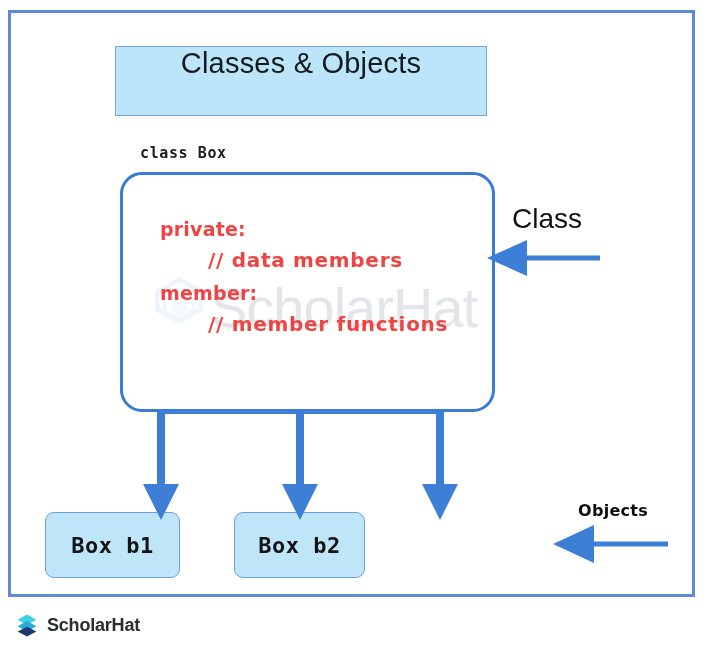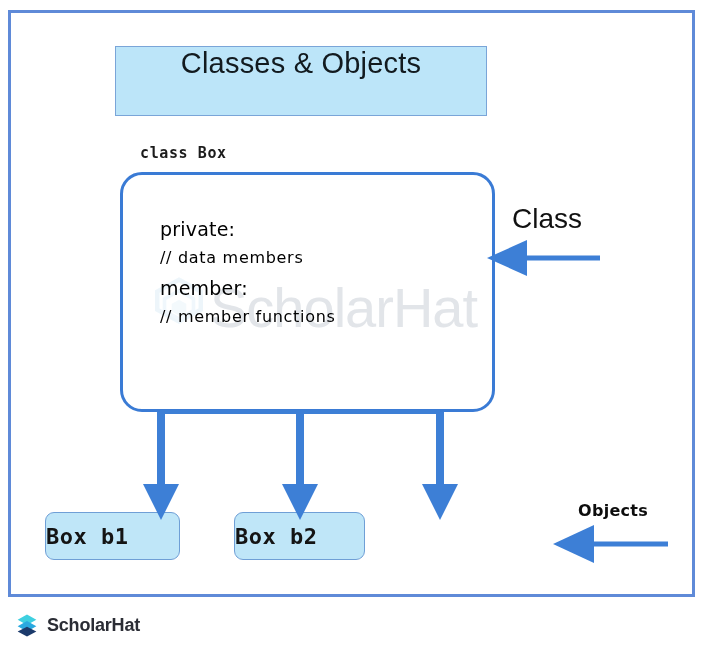--- a/index.html
+++ b/index.html
@@ -109,32 +109,33 @@
 
   
   .code-lines {
     position: absolute;
     left: 160px;
     top: 218px;
     width: 330px;
   }
   .code-line {
     font-family: "DejaVu Sans", sans-serif;
-    font-weight: normal;
-    color: #000000;
+    font-weight: bold;
+    color: #ef4444;
     white-space: nowrap;
     position: relative;
   }
   .code-line.access {
     font-size: 19px;
     margin-bottom: 8px;
     letter-spacing: 0.2px;
   }
   .code-line.comment {
-    font-size: 16px;
+    font-size: 20px;
+    margin-left: 48px;
     margin-bottom: 10px;
     letter-spacing: 0.7px;
   }
 
   
   .class-annot-text {
     position: absolute;
     left: 512px;
     top: 203px;
     font-family: "Liberation Sans", sans-serif;
@@ -154,27 +155,28 @@
     color: #0d0d0d;
     white-space: nowrap;
     letter-spacing: 0.3px;
   }
 
   
   .obj-box {
     position: absolute;
     top: 512px;
     width: 135px;
-    height: 48px;
+    height: 66px;
     background: #bfe6f8;
     border: 1.5px solid #6f9fd6;
     border-radius: 9px;
     box-sizing: border-box;
     display: flex;
     align-items: center;
+    justify-content: center;
   }
   .obj-box.b1 { left: 45px; }
   .obj-box.b2 { left: 234px; width: 131px; }
   .obj-box.b3 { left: 427px; width: 128px; }
   .obj-text {
     font-family: "DejaVu Sans Mono", monospace;
     font-weight: bold;
     font-size: 22px;
     color: #141414;
     letter-spacing: 0.5px;

